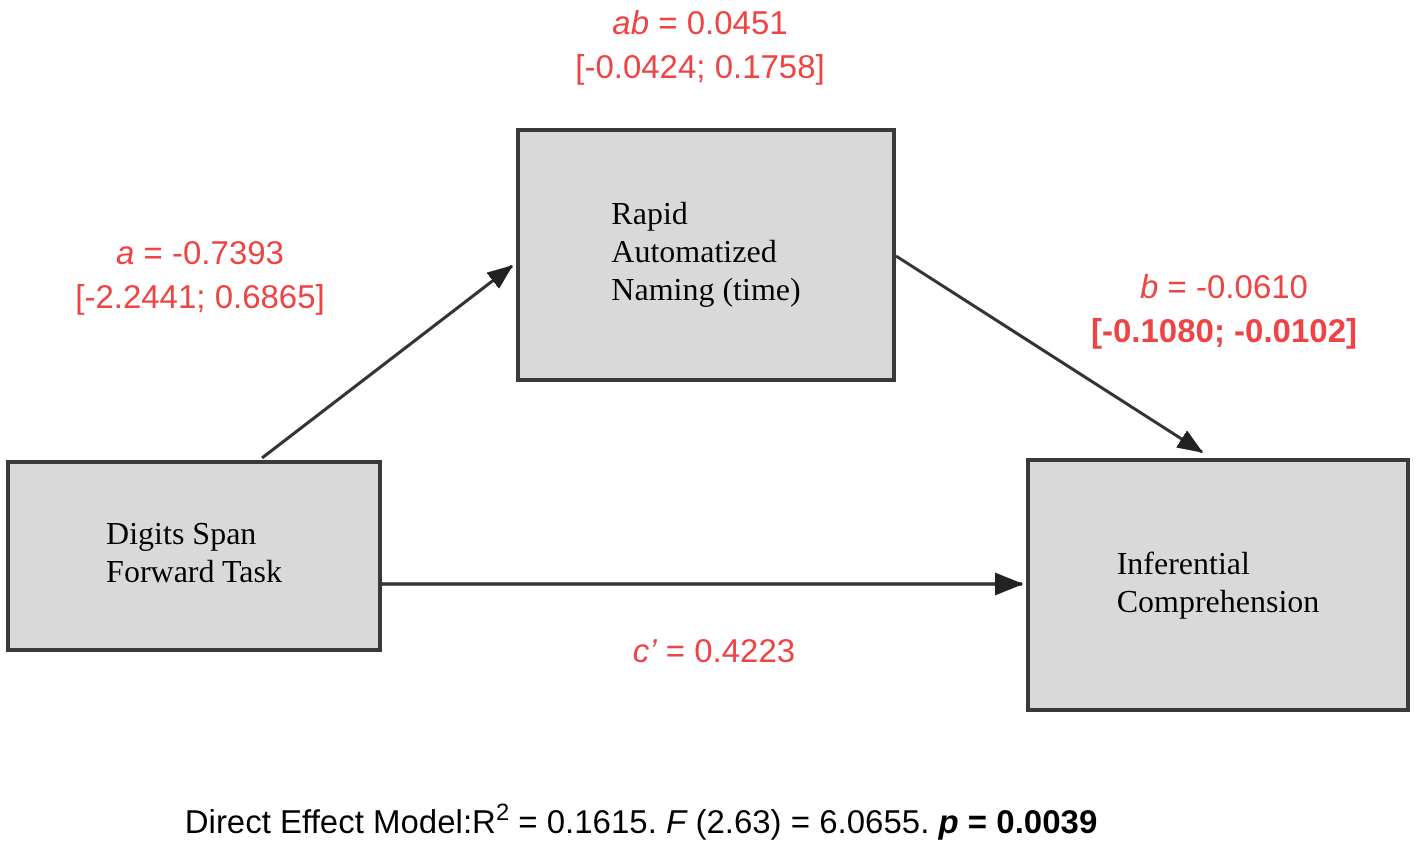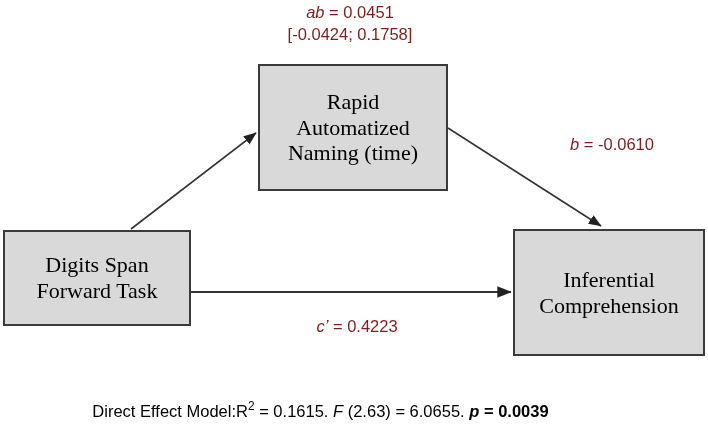--- a/index.html
+++ b/index.html
@@ -25,37 +25,37 @@
     pointer-events: none;
   }
   .node {
     position: absolute;
     box-sizing: border-box;
     background: #d9d9d9;
     border: 2px solid #3a3a3a;
     display: flex;
     align-items: center;
     justify-content: center;
-    text-align: center;
+    text-align: left;
     font-family: "Liberation Serif", serif;
-    font-size: 22px;
+    font-size: 16px;
     line-height: 1.18;
     color: #000000;
     white-space: pre-line;
   }
   #node-mediator { left: 258px; top: 64px; width: 190px; height: 127px; }
   #node-predictor { left: 3px; top: 230px; width: 188px; height: 96px; }
   #node-outcome   { left: 513px; top: 229px; width: 192px; height: 127px; }
 
   .path-label {
     position: absolute;
     text-align: center;
     font-size: 16.5px;
     line-height: 1.32;
-    color: #7f1d1d;
+    color: #ef4444;
     white-space: nowrap;
   }
   .path-label .coef { font-style: normal; }
   .path-label .sym { font-style: italic; }
   .path-label .ci { display: block; }
   .path-label .ci.sig { font-weight: bold; }
 
   #label-ab { left: 237px; top: 2px; width: 226px; }
   #label-a  { left: 2px;   top: 117px; width: 196px; }
   #label-b  { left: 516px; top: 134px; width: 192px; }
@@ -100,23 +100,28 @@
 Forward Task</div>
 
   <div class="node" id="node-outcome">Inferential
 Comprehension</div>
 
   <div class="path-label" id="label-ab">
     <span class="sym">ab</span><span> = </span><span class="coef">0.0451</span>
     <span class="ci">[-0.0424; 0.1758]</span>
   </div>
 
+  <div class="path-label" id="label-a">
+    <span class="sym">a</span><span> = </span><span class="coef">-0.7393</span>
+    <span class="ci">[-2.2441; 0.6865]</span>
+  </div>
 
   <div class="path-label" id="label-b">
     <span class="sym">b</span><span> = </span><span class="coef">-0.0610</span>
+    <span class="ci sig">[-0.1080; -0.0102]</span>
   </div>
 
   <div class="path-label" id="label-c">
     <span class="sym">c’</span><span> = </span><span class="coef">0.4223</span>
   </div>
 
   <div id="stats-line"><span>Direct Effect Model:R</span><span class="sup">2</span><span> = 0.1615. </span><span class="ital">F</span><span> (2.63) = 6.0655. </span><span class="pval">p</span><span class="pnum"> = 0.0039</span></div>
 
 </div>
 

